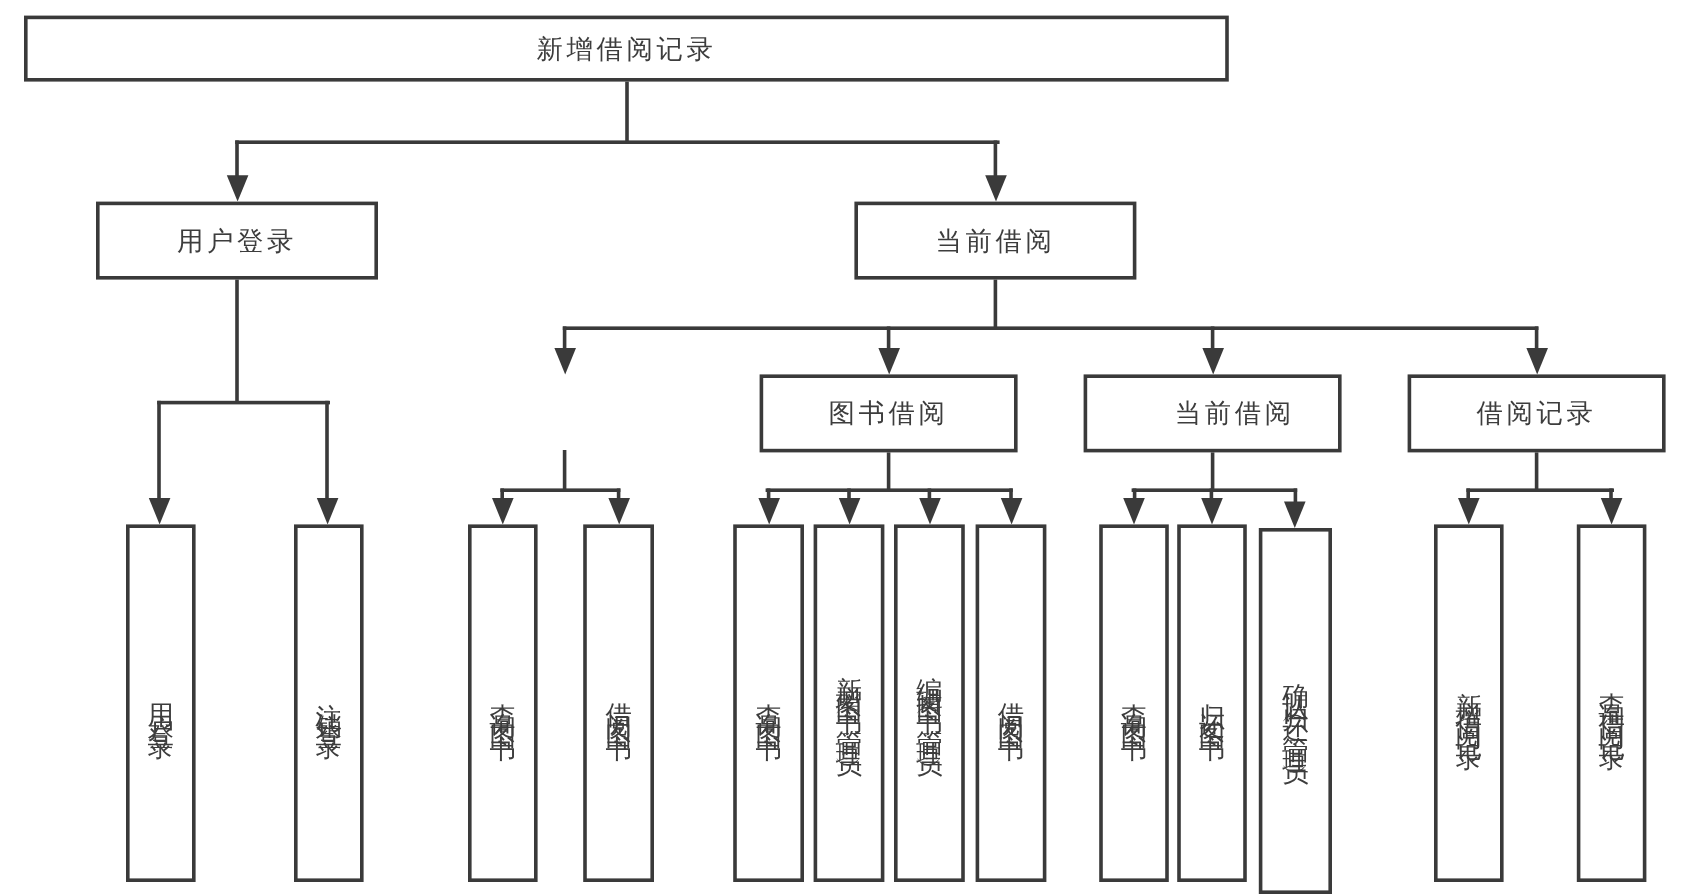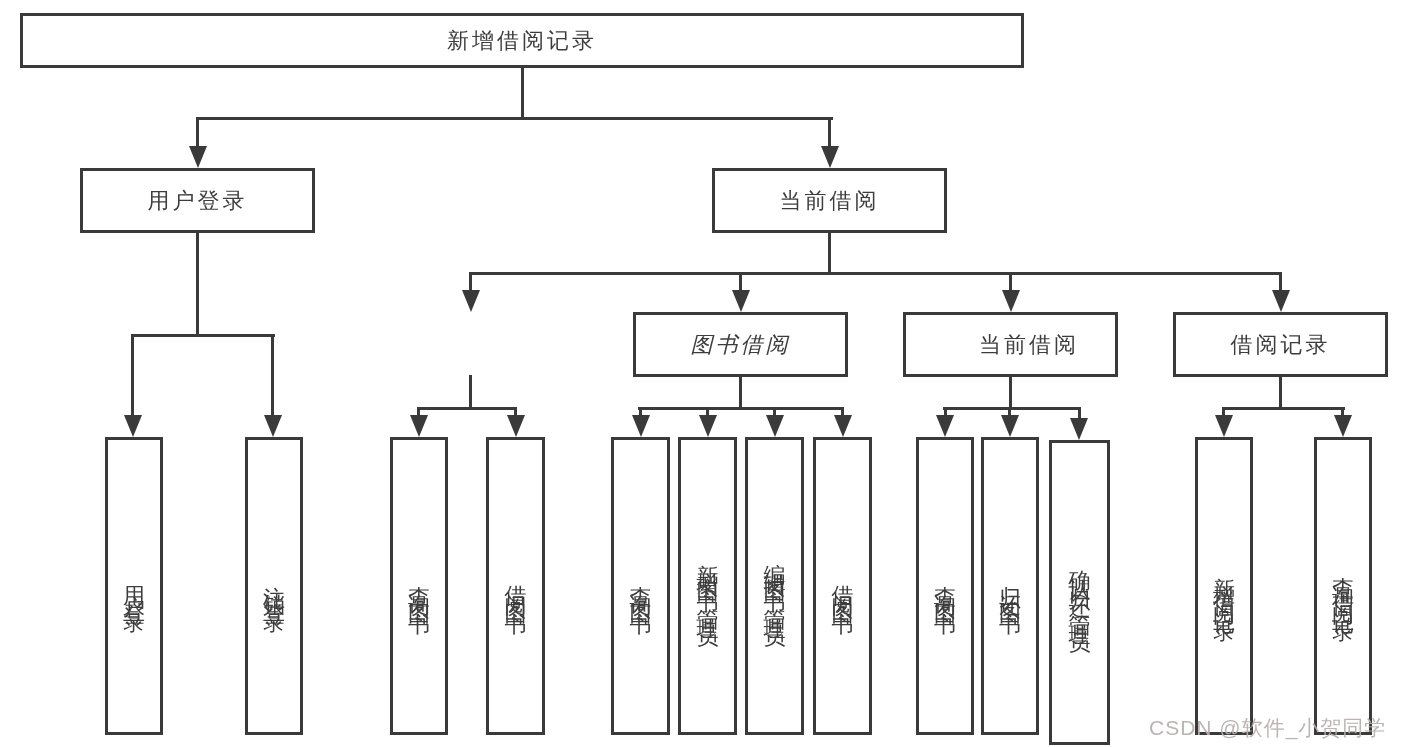--- a/index.html
+++ b/index.html
@@ -67,21 +67,21 @@
   <div class="hl" style="left:469px;top:272px;width:813px;"></div>
   <div class="vl" style="left:469px;top:272px;height:20px;"></div>
   <div class="ah" style="left:462px;top:290px;"></div>
   <div class="vl" style="left:739px;top:272px;height:20px;"></div>
   <div class="ah" style="left:732px;top:290px;"></div>
   <div class="vl" style="left:1009px;top:272px;height:20px;"></div>
   <div class="ah" style="left:1002px;top:290px;"></div>
   <div class="vl" style="left:1279px;top:272px;height:20px;"></div>
   <div class="ah" style="left:1272px;top:290px;"></div>
 
-  <div class="node" style="left:633px;top:312px;width:215px;height:65px;font-style:italic;">
+  <div class="node" style="left:633px;top:312px;width:215px;height:65px;">
     <span class="lbl">图书借阅</span>
   </div>
   <div class="node" style="left:903px;top:312px;width:215px;height:65px;padding-left:37px;">
     <span class="lbl">当前借阅</span>
   </div>
   <div class="node" style="left:1173px;top:312px;width:215px;height:65px;">
     <span class="lbl">借阅记录</span>
   </div>
 
   <div class="vl" style="left:469px;top:375px;height:35px;"></div>
@@ -155,15 +155,14 @@
     <span class="lbl">确认归还（管理员）</span>
   </div>
 
   <div class="leaf" style="left:1195px;top:437px;width:58px;height:298px;">
     <span class="lbl">新增借阅记录</span>
   </div>
   <div class="leaf" style="left:1314px;top:437px;width:58px;height:298px;">
     <span class="lbl">查询借阅记录</span>
   </div>
 
-  <div class="watermark">CSDN @软件_小贺同学</div>
 
 </div>
 
 </body></html>

